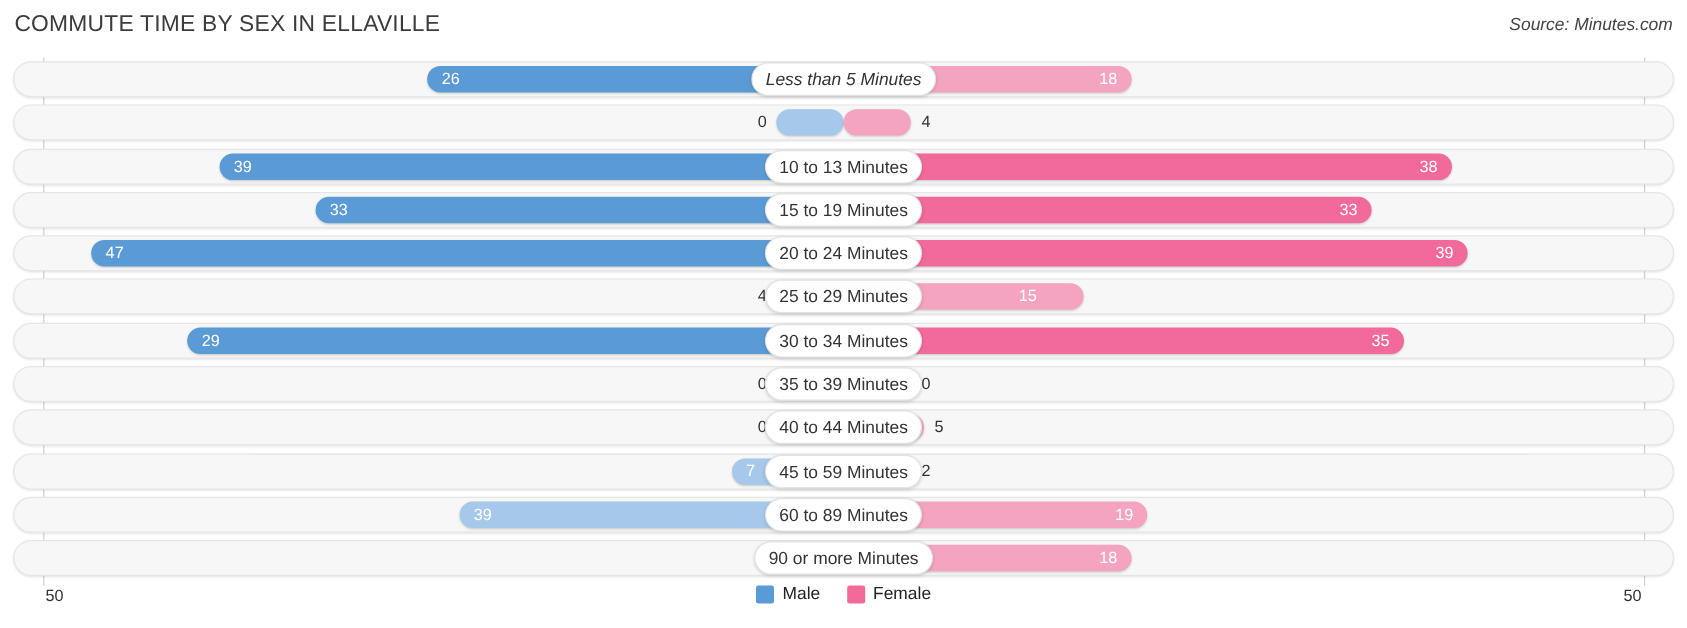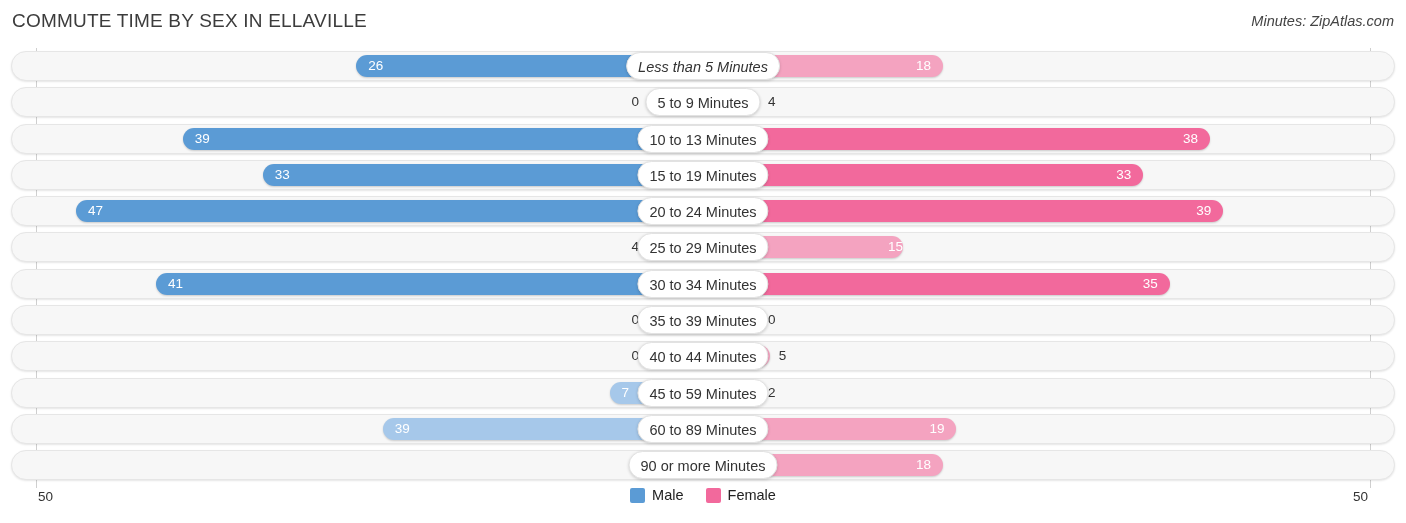--- a/index.html
+++ b/index.html
@@ -153,41 +153,40 @@
     font-size: 14.5px;
     color: #222;
   }
 </style>
 </head>
 <body>
 
 <div class="chart-root">
 
   <div class="chart-title">COMMUTE TIME BY SEX IN ELLAVILLE</div>
-  <div class="chart-source">Minutes: ZipAtlas.com</div>
+  <div class="chart-source">Source: Minutes.com</div>
 
   <div class="plot">
     <div class="gridline" style="left:36px;"></div>
     <div class="gridline" style="left:1370px;"></div>
     <div class="rows" id="rows">
         <div class="row">
           <div class="track"></div>
           <div class="bar" style="left: 356.16px; width: 346.84px; background: rgb(91, 155, 213);"></div>
           <div class="bar-value inside" style="left: 368.16px;">26</div>
           <div class="bar" style="left: 703px; width: 240.12px; background: rgb(244, 163, 192);"></div>
           <div class="bar-value inside" style="left: 911.12px; width: 20px; text-align: right;">18</div>
           <div class="cat-label" style="left: 703px; font-style: italic;">Less than 5 Minutes</div>
         </div>
         <div class="row">
           <div class="track"></div>
           <div class="bar" style="left: 647px; width: 56px; background: rgb(166, 200, 234);"></div>
           <div class="bar-value" style="left: 621px; width: 18px; text-align: right;">0</div>
           <div class="bar" style="left: 703px; width: 56px; background: rgb(244, 163, 192);"></div>
           <div class="bar-value" style="left: 768px;">4</div>
-          <div class="cat-label" style="left: 703px;">5 to 9 Minutes</div>
         </div>
         <div class="row">
           <div class="track"></div>
           <div class="bar" style="left: 182.74px; width: 520.26px; background: rgb(91, 155, 213);"></div>
           <div class="bar-value inside" style="left: 194.74px;">39</div>
           <div class="bar" style="left: 703px; width: 506.92px; background: rgb(242, 105, 156);"></div>
           <div class="bar-value inside" style="left: 1177.92px; width: 20px; text-align: right;">38</div>
           <div class="cat-label" style="left: 703px;">10 to 13 Minutes</div>
         </div>
         <div class="row">
@@ -204,27 +203,27 @@
           <div class="bar-value inside" style="left: 88.02px;">47</div>
           <div class="bar" style="left: 703px; width: 520.26px; background: rgb(242, 105, 156);"></div>
           <div class="bar-value inside" style="left: 1191.26px; width: 20px; text-align: right;">39</div>
           <div class="cat-label" style="left: 703px;">20 to 24 Minutes</div>
         </div>
         <div class="row">
           <div class="track"></div>
           <div class="bar" style="left: 647px; width: 56px; background: rgb(166, 200, 234);"></div>
           <div class="bar-value" style="left: 621px; width: 18px; text-align: right;">4</div>
           <div class="bar" style="left: 703px; width: 200.1px; background: rgb(244, 163, 192);"></div>
-          <div class="bar-value inside" style="left: 888px; width: 20px; ">15</div>
+          <div class="bar-value inside" style="left: 844px; width: 20px; text-align: right;">15</div>
           <div class="cat-label" style="left: 703px;">25 to 29 Minutes</div>
         </div>
         <div class="row">
           <div class="track"></div>
           <div class="bar" style="left: 156.06px; width: 546.94px; background: rgb(91, 155, 213);"></div>
-          <div class="bar-value inside" style="left: 168.06px;">41</div>
+          <div class="bar-value inside" style="left: 168.06px;">29</div>
           <div class="bar" style="left: 703px; width: 466.9px; background: rgb(242, 105, 156);"></div>
           <div class="bar-value inside" style="left: 1137.9px; width: 20px; text-align: right;">35</div>
           <div class="cat-label" style="left: 703px;">30 to 34 Minutes</div>
         </div>
         <div class="row">
           <div class="track"></div>
           <div class="bar" style="left: 647px; width: 56px; background: rgb(166, 200, 234);"></div>
           <div class="bar-value" style="left: 621px; width: 18px; text-align: right;">0</div>
           <div class="bar" style="left: 703px; width: 56px; background: rgb(244, 163, 192);"></div>
           <div class="bar-value" style="left: 768px;">0</div>

